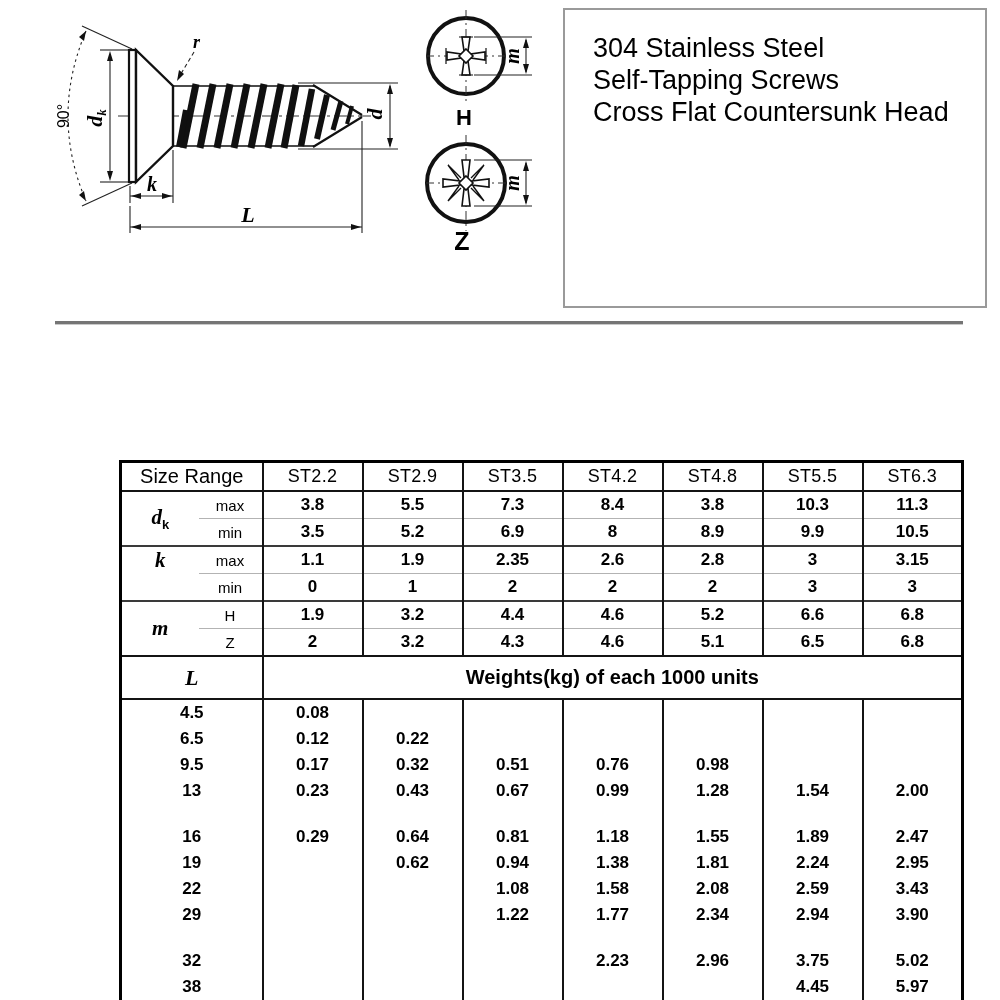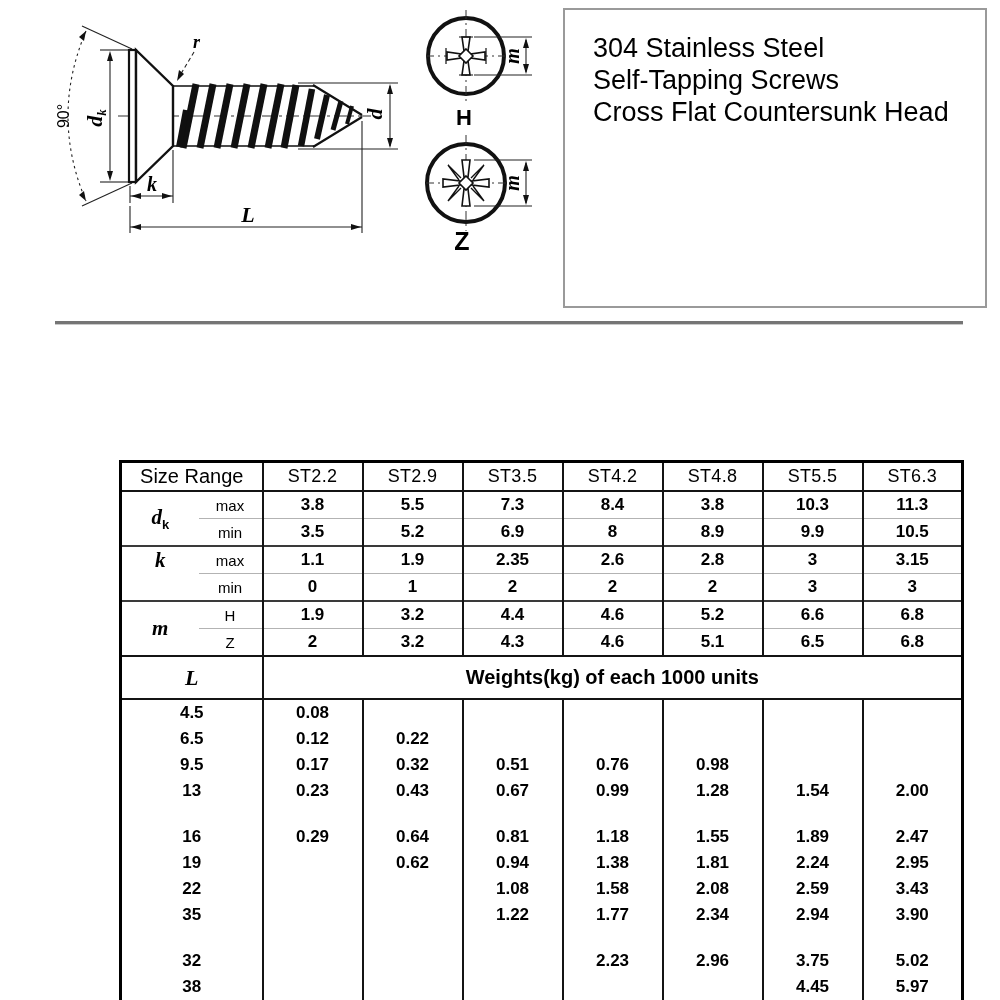--- a/index.html
+++ b/index.html
@@ -356,21 +356,21 @@
             <td class="lenval" colspan="2">22</td>
             <td class="wnum"></td>
             <td class="wnum"></td>
             <td class="wnum">1.08</td>
             <td class="wnum">1.58</td>
             <td class="wnum">2.08</td>
             <td class="wnum">2.59</td>
             <td class="wnum">3.43</td>
           </tr>
           <tr class="wrow">
-            <td class="lenval" colspan="2">35</td>
+            <td class="lenval" colspan="2">29</td>
             <td class="wnum"></td>
             <td class="wnum"></td>
             <td class="wnum">1.22</td>
             <td class="wnum">1.77</td>
             <td class="wnum">2.34</td>
             <td class="wnum">2.94</td>
             <td class="wnum">3.90</td>
           </tr>
           <tr class="wspacer">
             <td class="lenval" colspan="2"></td>

